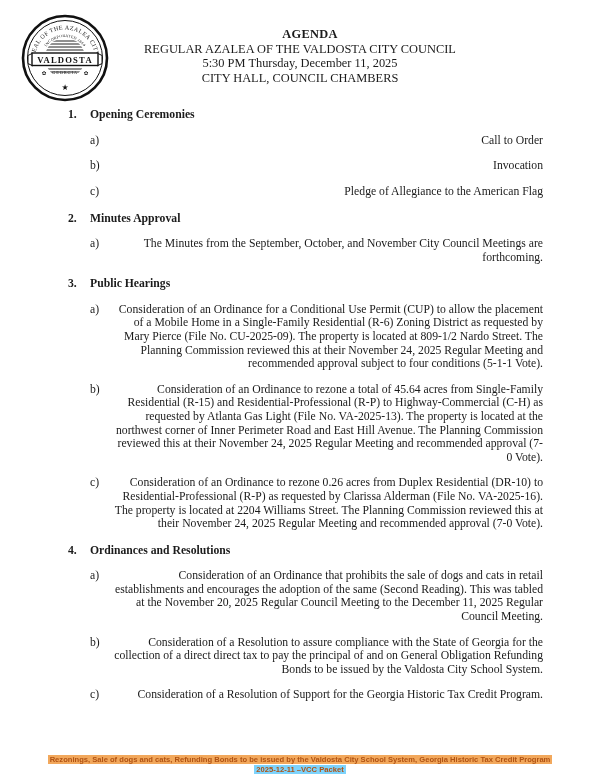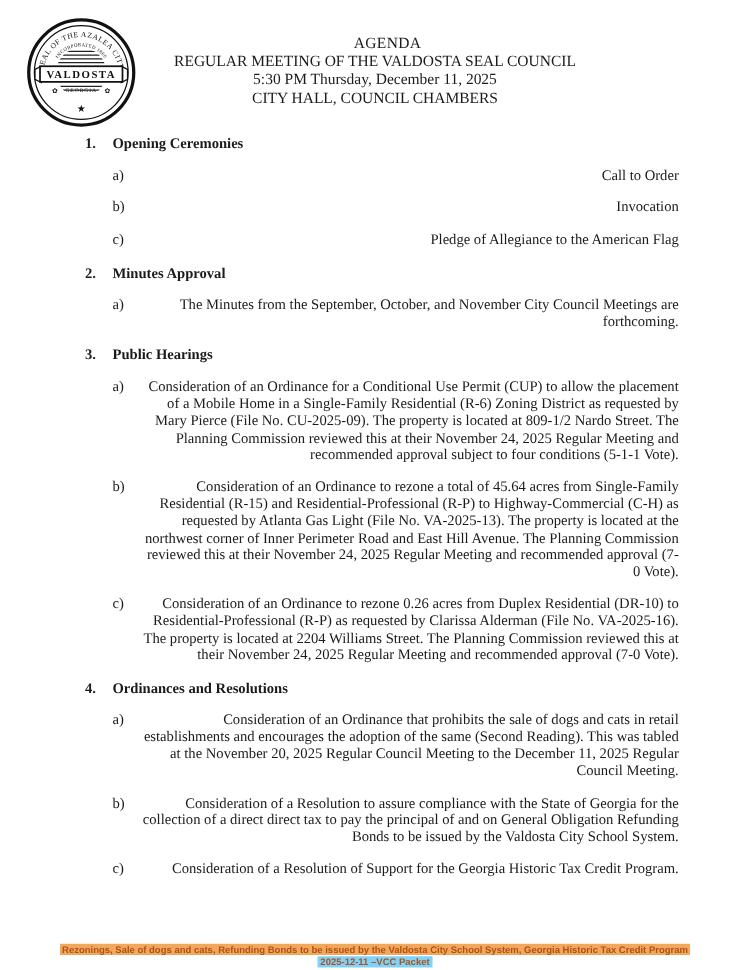--- a/index.html
+++ b/index.html
@@ -3,21 +3,21 @@
 <meta charset="utf-8">
 <style>
   html,body{margin:0;padding:0;background:#ffffff;}
   .page{
     width:600px;height:776px;background:#ffffff;position:relative;
     font-family:"Liberation Serif", serif;color:#1b1b1b;overflow:hidden;
   }
   
   .header{padding-top:27px;text-align:center;}
   .seal{position:absolute;left:20px;top:13px;width:90px;height:90px;}
-  .h-title{font-weight:normal;font-size:12.4px;line-height:14.6px;letter-spacing:.3px;padding-left:20px;}
+  .h-title{font-weight:bold;font-size:12.4px;line-height:14.6px;letter-spacing:.3px;padding-left:20px;}
   .h-line{font-size:12.4px;line-height:14.6px;}
   
   .sections{margin:23px 54px 0 68px;}
   .sec-head{display:flex;font-weight:bold;font-size:11.7px;line-height:13.5px;margin-top:13px;}
   .sec-head.first{margin-top:0;}
   .sec-num{width:22px;flex:none;}
   .items{margin-left:22px;}
   .item{display:flex;margin-top:12px;font-size:11.7px;line-height:13.6px;}
   .item-letter{width:23px;flex:none;}
   .item-text{flex:1;max-width:430px;text-align:right;}
@@ -64,21 +64,21 @@
       <polygon points="82,42.5 77,40 77,53 82,50.5" fill="#fff" stroke="#111" stroke-width="1"></polygon>
       <rect x="12" y="40" width="66" height="12.5" fill="#fff" stroke="#111" stroke-width="1.4"></rect>
       <text x="45" y="49.6" text-anchor="middle" font-size="8.6" font-weight="bold" letter-spacing="1.2">VALDOSTA</text>
       <text x="24" y="61.5" text-anchor="middle" font-size="5.5">✿</text>
       <text x="66" y="61.5" text-anchor="middle" font-size="5.5">✿</text>
       <text x="45" y="60.5" text-anchor="middle" font-size="4.4" letter-spacing="0.8">GEORGIA</text>
       <text x="45" y="76.5" text-anchor="middle" font-size="8">★</text>
     </svg>
     <div class="header-text">
       <div class="h-title">AGENDA</div>
-      <div class="h-line">REGULAR MEETING OF THE VALDOSTA SEAL COUNCIL</div>
+      <div class="h-line">REGULAR AZALEA OF THE VALDOSTA CITY COUNCIL</div>
       <div class="h-line">5:30 PM Thursday, December 11, 2025</div>
       <div class="h-line">CITY HALL, COUNCIL CHAMBERS</div>
     </div>
   </div>
 
   <div class="sections">
 
     <div class="sec-head first">
       <span class="sec-num">1.</span>
       <span class="sec-title">Opening Ceremonies</span>

